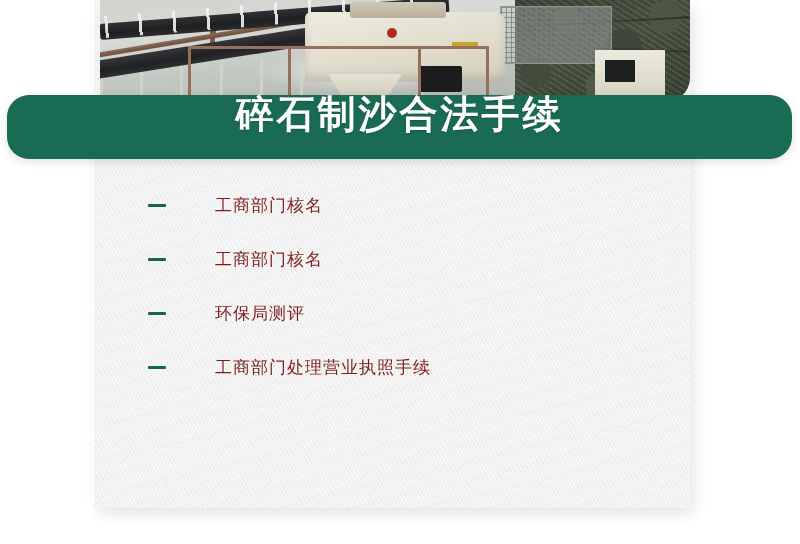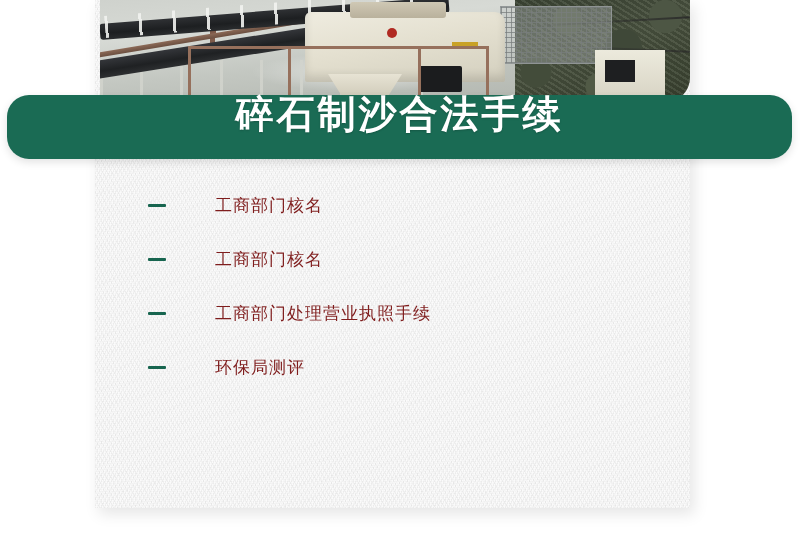--- a/index.html
+++ b/index.html
@@ -237,19 +237,19 @@
   <div class="list-item">
     <span class="dash"></span>
     <span class="item-label">工商部门核名</span>
   </div>
   <div class="list-item">
     <span class="dash"></span>
     <span class="item-label">工商部门核名</span>
   </div>
   <div class="list-item">
     <span class="dash"></span>
+    <span class="item-label">环保局测评</span>
+  </div>
+  <div class="list-item">
+    <span class="dash"></span>
     <span class="item-label">工商部门处理营业执照手续</span>
   </div>
-  <div class="list-item">
-    <span class="dash"></span>
-    <span class="item-label">环保局测评</span>
-  </div>
 </div>
 
 </body></html>

